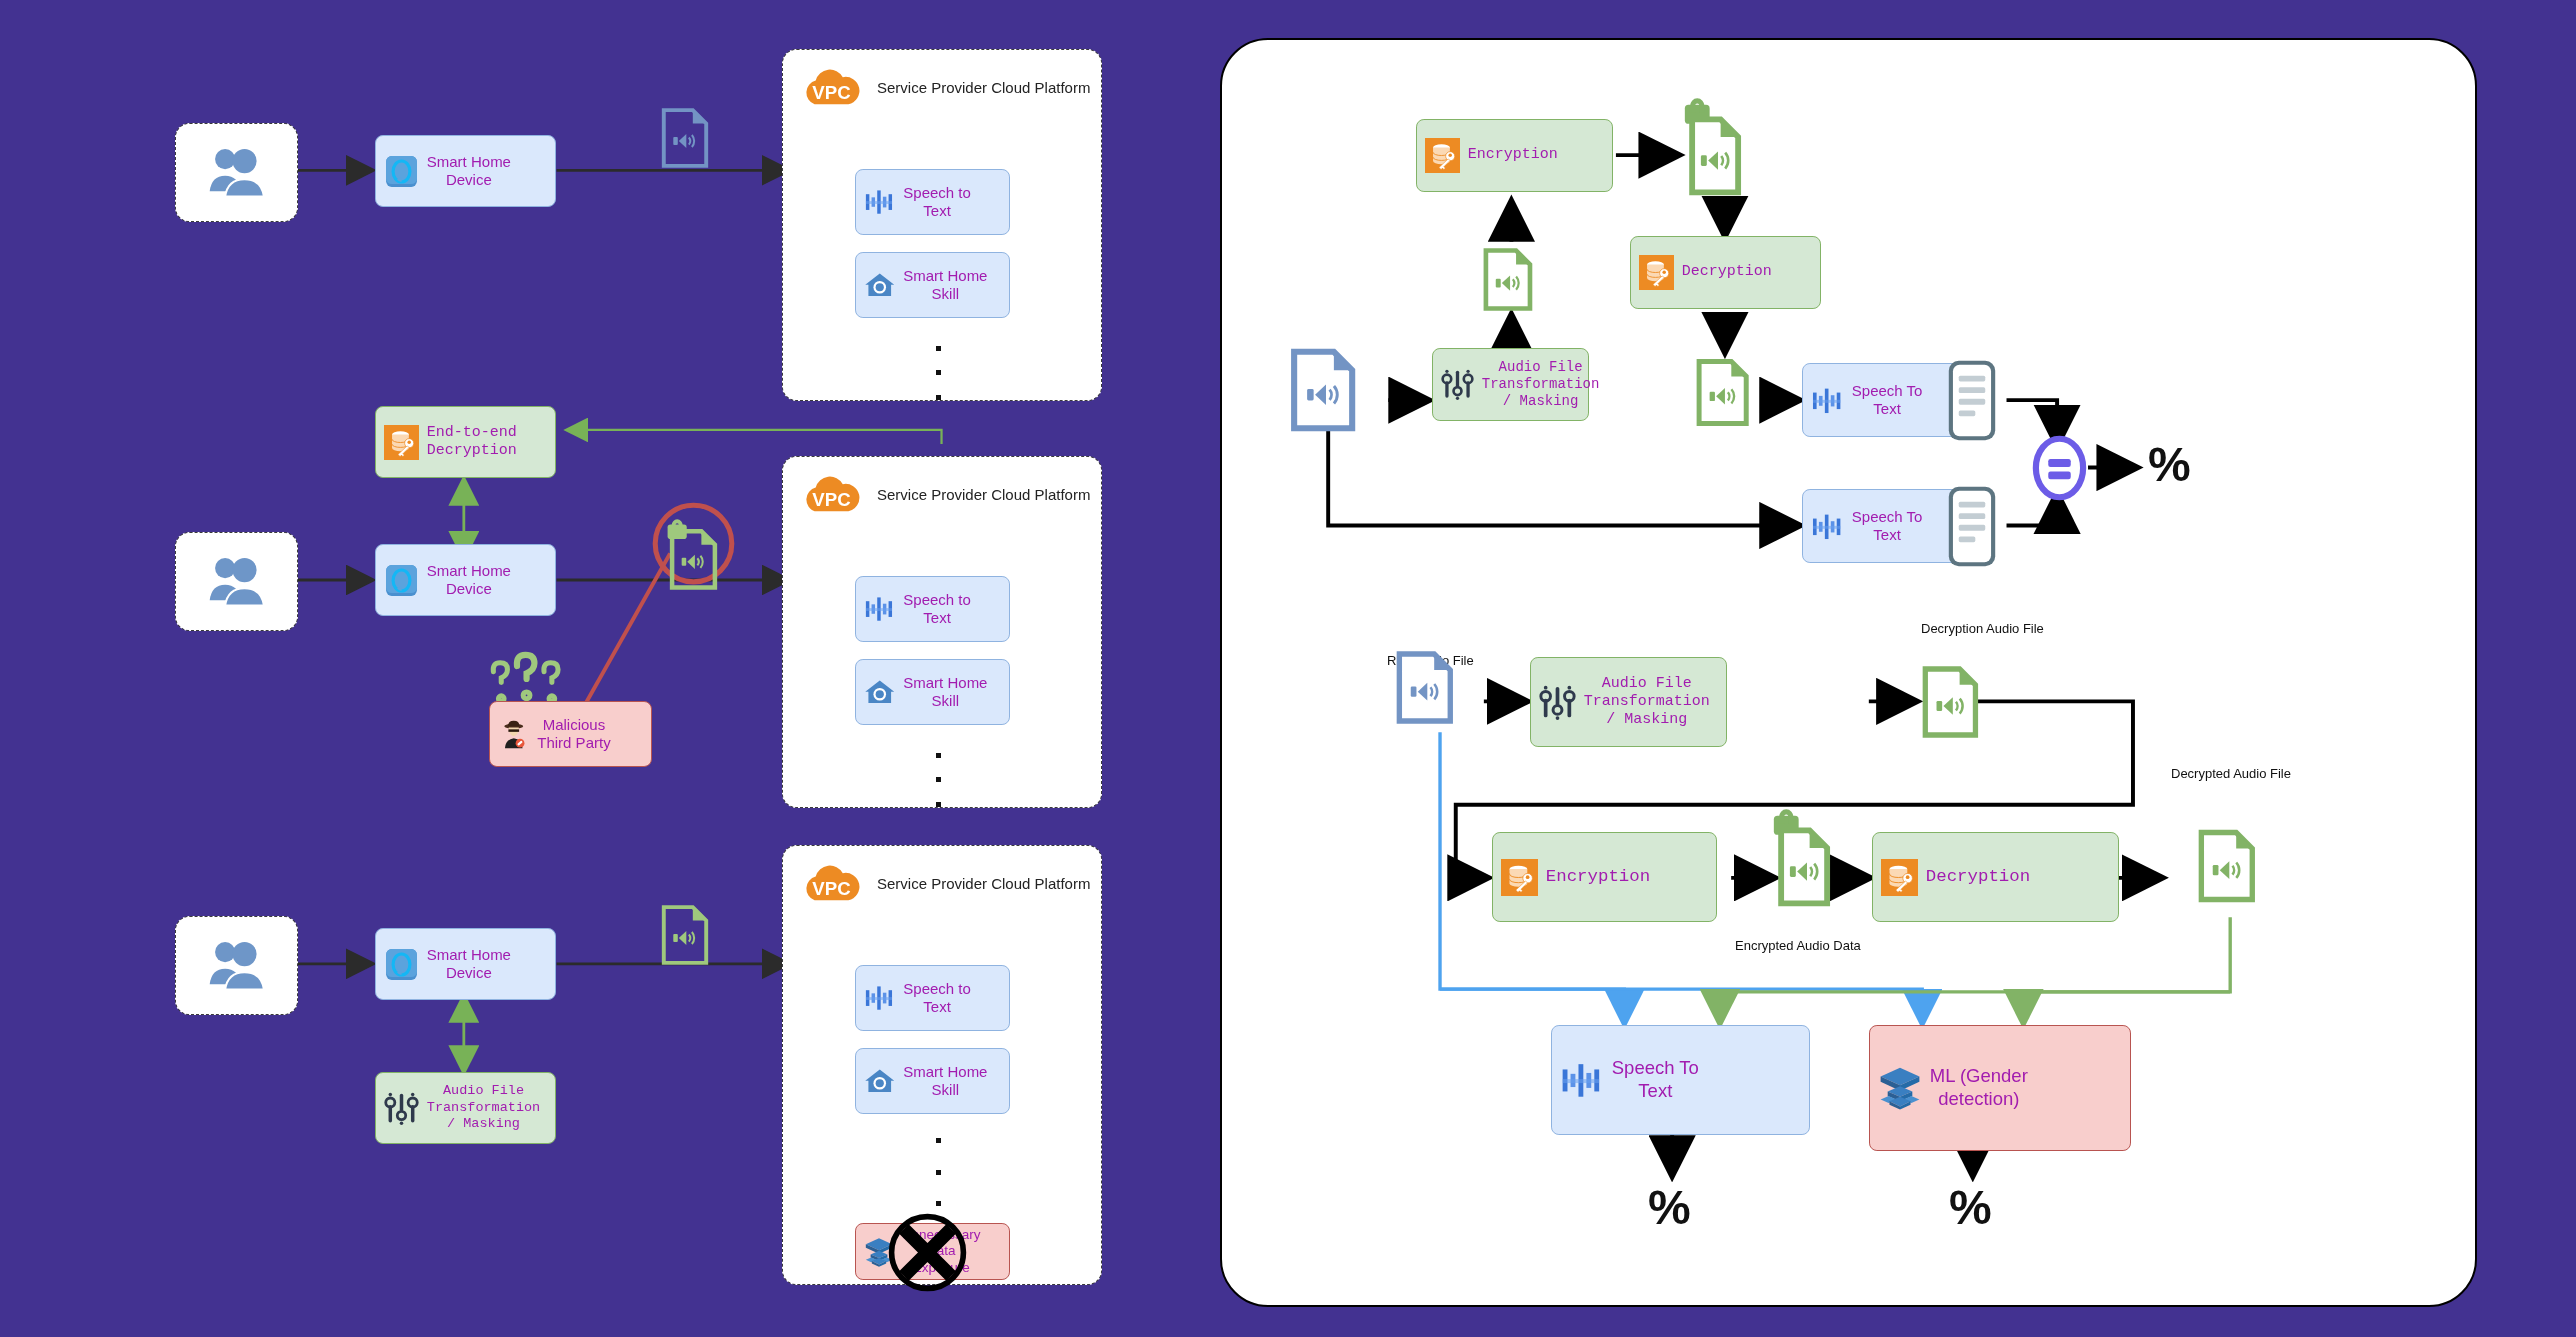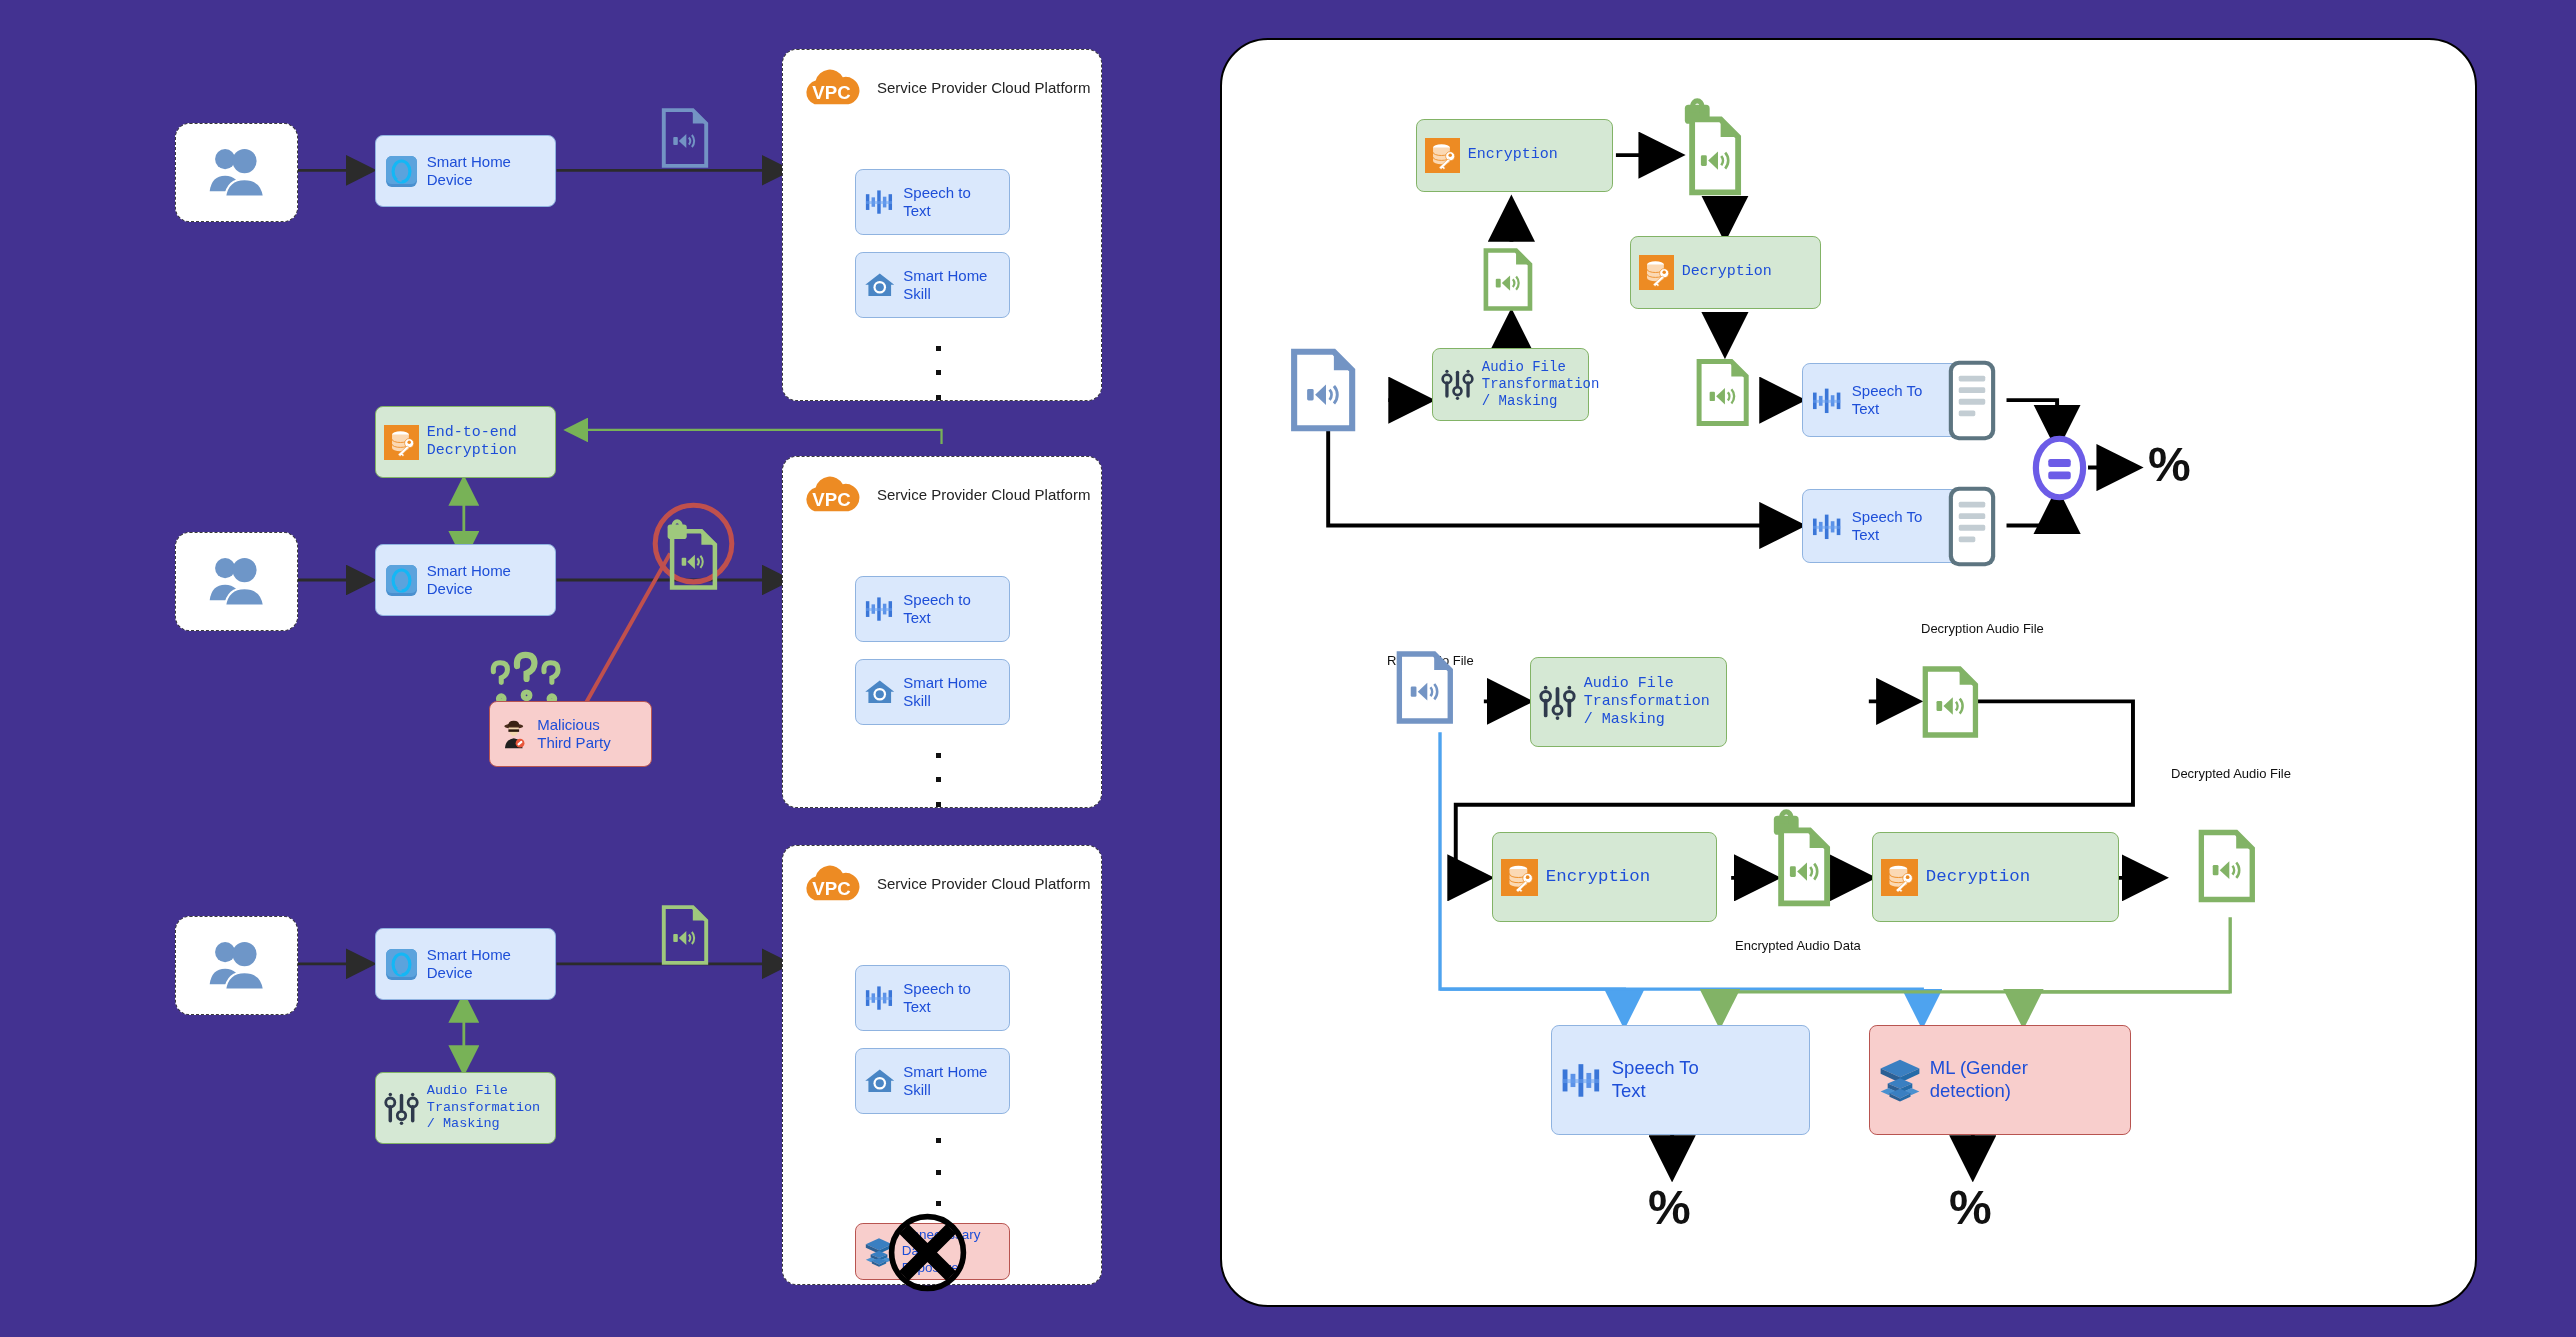--- a/index.html
+++ b/index.html
@@ -15,21 +15,21 @@
   
   .card{
     position:absolute;
     display:flex;align-items:center;
     border-radius:7.9px;
     box-sizing:border-box;
     padding:0 7.9px;
     gap:7.9px;
   }
   .card .lbl{
-    font-size:15px;line-height:1.22;color:#1d4ed8;white-space:pre-line;
+    font-size:15px;line-height:1.22;color:#a21caf;white-space:pre-line;text-align:center;
   }
   .blue-card{background:#dae8fc;border:1.1px solid #8fb3e0;}
   .green-card{background:#d5e8d4;border:1.1px solid #82b366;font-family:Liberation Mono, monospace;}
   .red-card{background:#f8cecc;border:1.1px solid #b85450;}
 
   
   .people-box{
     position:absolute;background:#fff;border:1.7px dashed #3b3b3b;
     border-radius:14.6px;display:flex;align-items:center;justify-content:center;
   }
@@ -621,21 +621,21 @@
   </g>
 </svg>
 
 <div class="card blue-card" style="left:1551px;top:1025px;width:259px;height:110px;">
   <svg width="44" height="44" viewBox="0 0 78 78">
       <use href="#ic-wave"></use>
     </svg>
   <span class="lbl" style="font-size:18.5px;">Speech To
 Text</span>
 </div>
-<div class="card red-card" style="left:1869px;top:1025px;width:262px;height:110px;">
+<div class="card red-card" style="left:1869px;top:1025px;width:262px;height:126px;">
   <svg width="44" height="44" viewBox="0 0 78 78">
       <use href="#ic-cubes"></use>
     </svg>
   <span class="lbl" style="font-size:18.5px;">ML (Gender
 detection)</span>
 </div>
 
 <span class="pct" style="left:1648px;top:1180px;">%</span>
 <span class="pct" style="left:1949px;top:1180px;">%</span>
 

